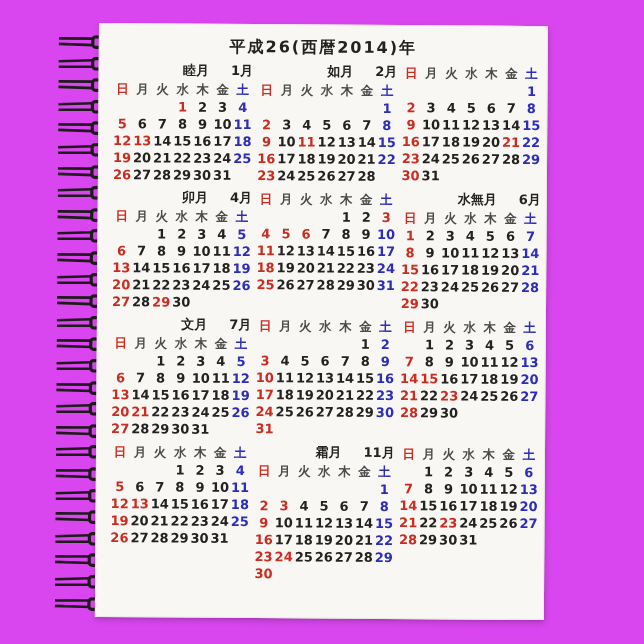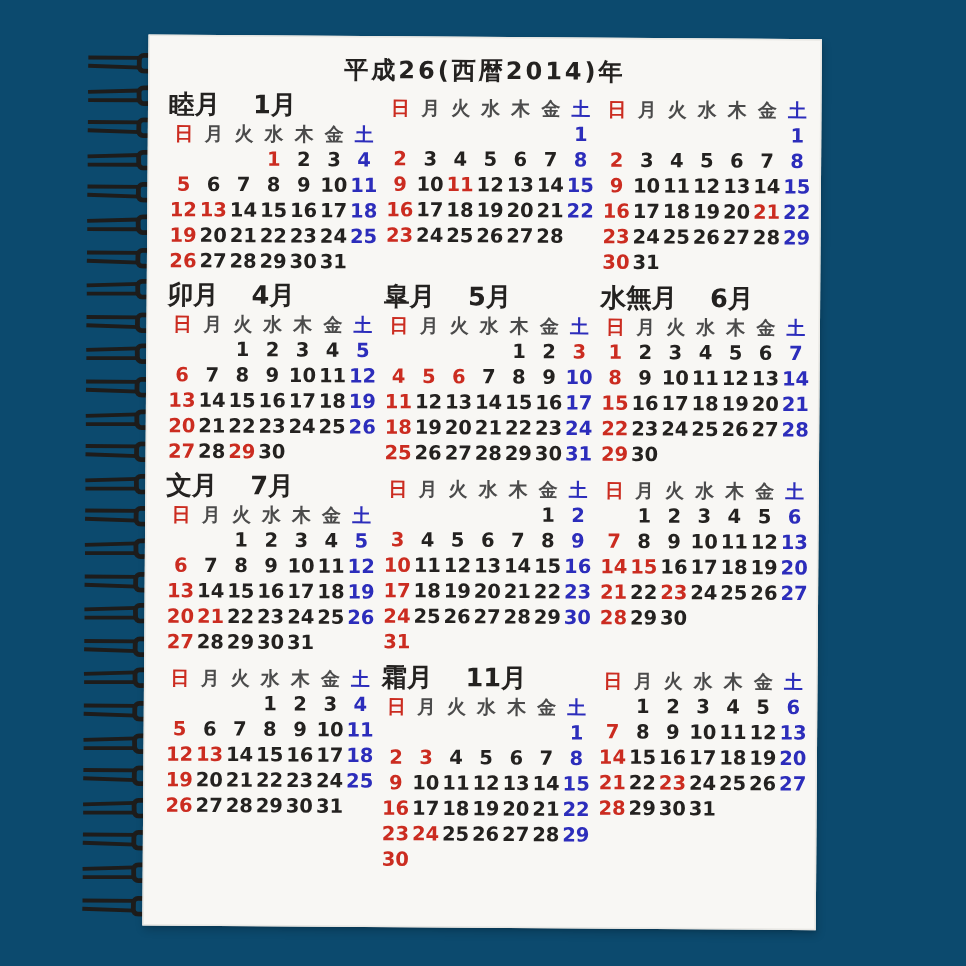--- a/index.html
+++ b/index.html
@@ -1,17 +1,17 @@
 <!DOCTYPE html>
 <html><head>
 <meta charset="utf-8">
 <style>
   html,body{margin:0;padding:0;}
   .screen{
-    position:relative;width:644px;height:644px;background:#0c4a6e;overflow:hidden;
+    position:relative;width:644px;height:644px;background:#d946ef;overflow:hidden;
     font-family:"DejaVu Sans", sans-serif;
   }
   .notebook{
     position:absolute;left:99px;top:23px;transform:rotate(0.4deg);transform-origin:top left;
   }
   .page{
     position:relative;width:447px;height:592px;background:#f8f7f4;
     border:1px solid #e9e8e4;
     box-shadow:1px 3px 6px rgba(0,0,0,0.18), 0 1px 2px rgba(0,0,0,0.10);
   }
@@ -19,22 +19,22 @@
     position:absolute;left:0;right:0;top:12px;text-align:center;
     font-size:16px;font-weight:700;letter-spacing:2px;color:#242220;
   }
   .months-grid{
     position:absolute;left:13px;right:5px;top:38px;
     display:grid;grid-template-columns:repeat(3,1fr);column-gap:4px;row-gap:6px;
     align-items:start;
   }
   .month{width:100%;}
   .month-title{
-    display:flex;justify-content:flex-start;gap:22px;height:16px;line-height:16px;
-    font-size:17px;font-weight:700;color:#242220;margin-bottom:2px;
+    display:flex;justify-content:flex-end;gap:22px;height:16px;line-height:16px;
+    font-size:13px;font-weight:700;color:#242220;margin-bottom:2px;
   }
   .dow-row,.week-row{
     display:grid;grid-template-columns:repeat(7,1fr);text-align:center;
   }
   .dow-row{height:18px;line-height:18px;font-size:12.5px;font-weight:700;}
   .week-row{height:17px;line-height:17px;font-size:13px;font-weight:700;}
   .dow-sun{color:#cb2c20;}
   .dow-wd{color:#4b4b4b;}
   .dow-sat{color:#2c2dbb;}
   .d-black{color:#242220;}
@@ -244,20 +244,24 @@
               <span class="d-red">26</span>
               <span class="d-black">27</span>
               <span class="d-black">28</span>
               <span class="d-black">29</span>
               <span class="d-black">30</span>
               <span class="d-black">31</span>
               <span></span>
             </div>
           </div>
           <div class="month">
+            <div class="month-title">
+              <span>如月</span>
+              <span>2月</span>
+            </div>
             <div class="dow-row">
               <span class="dow-sun">日</span>
               <span class="dow-wd">月</span>
               <span class="dow-wd">火</span>
               <span class="dow-wd">水</span>
               <span class="dow-wd">木</span>
               <span class="dow-wd">金</span>
               <span class="dow-sat">土</span>
             </div>
             <div class="week-row">
@@ -425,24 +429,20 @@
               <span class="d-red">27</span>
               <span class="d-black">28</span>
               <span class="d-red">29</span>
               <span class="d-black">30</span>
               <span></span>
               <span></span>
               <span></span>
             </div>
           </div>
           <div class="month">
-            <div class="month-title">
-              <span>皐月</span>
-              <span>5月</span>
-            </div>
             <div class="dow-row">
               <span class="dow-sun">日</span>
               <span class="dow-wd">月</span>
               <span class="dow-wd">火</span>
               <span class="dow-wd">水</span>
               <span class="dow-wd">木</span>
               <span class="dow-wd">金</span>
               <span class="dow-sat">土</span>
             </div>
             <div class="week-row">

